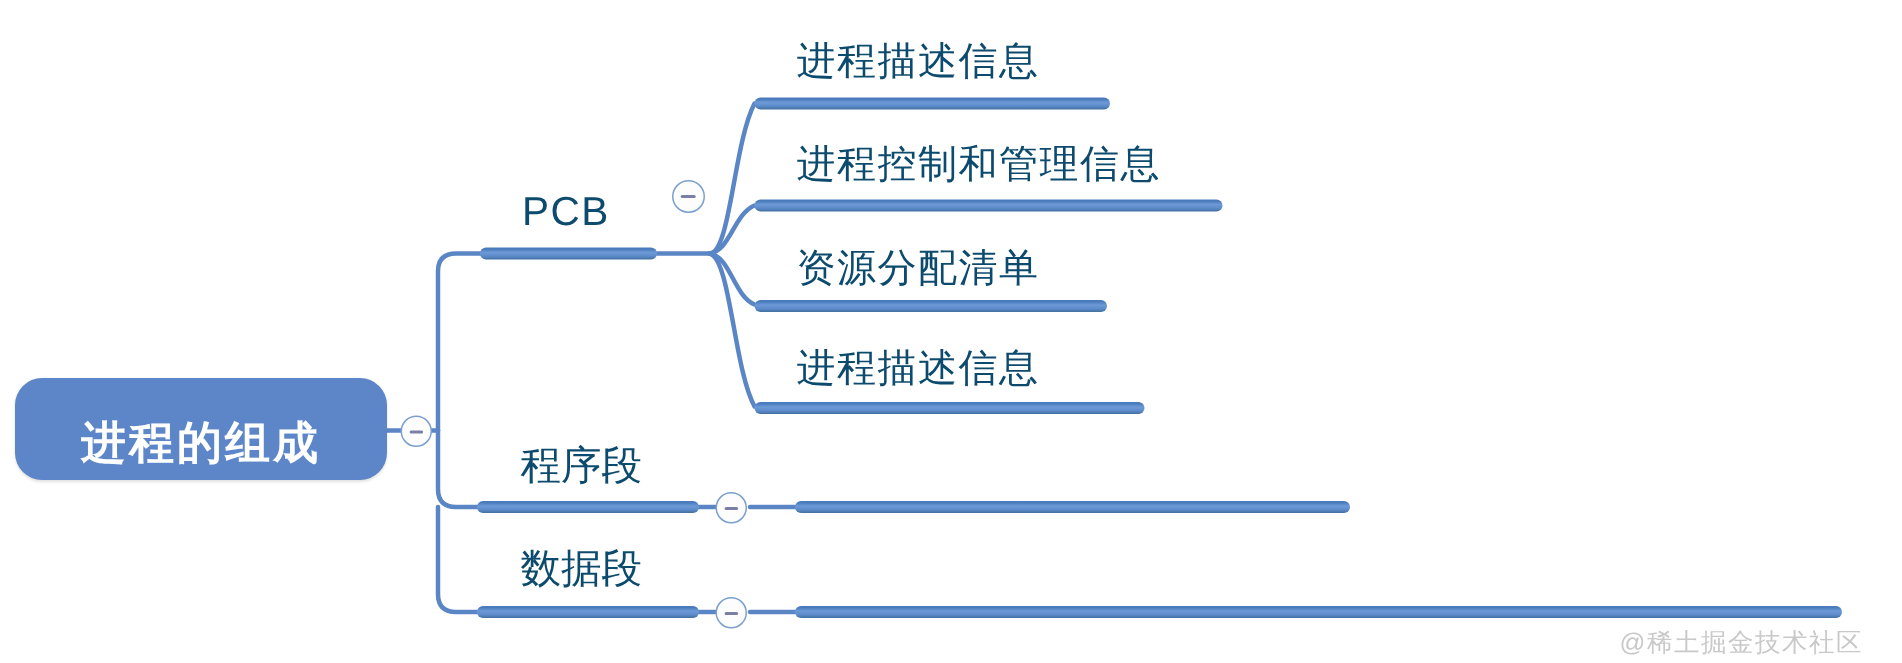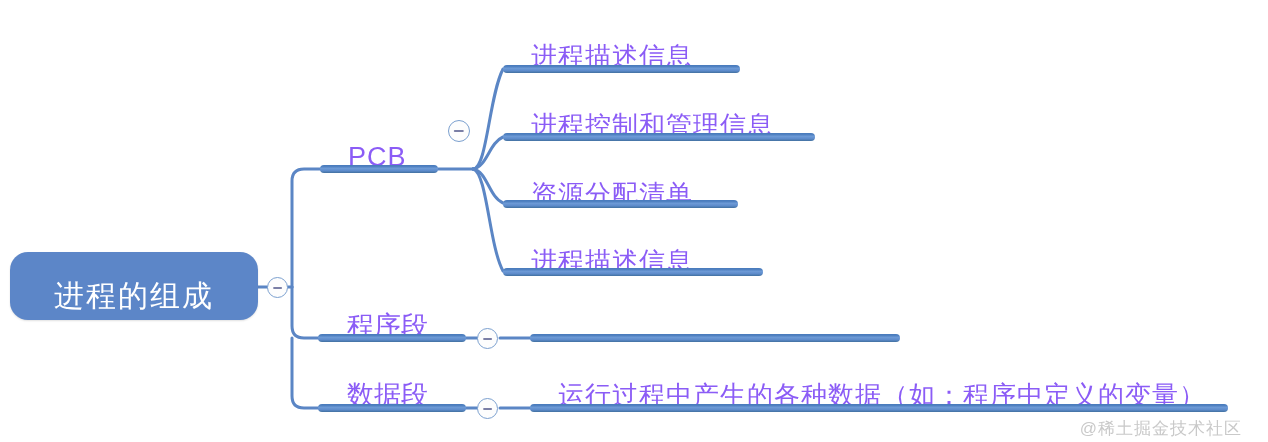--- a/index.html
+++ b/index.html
@@ -37,21 +37,21 @@
     background: #5c86c8;
     box-shadow: 0 1px 2px rgba(0,0,0,0.12);
     display: flex;
     align-items: center;
     justify-content: center;
     box-sizing: border-box;
   }
   .root-label {
     color: #ffffff;
     font-size: 30px;
-    font-weight: normal;
+    font-weight: bold;
     letter-spacing: 2px;
     line-height: 1;
     white-space: nowrap;
     margin-top: 20px;
   }
 
   
   .bar {
     position: absolute;
     height: 8px;
@@ -60,24 +60,23 @@
         #4a7cbd 0%,
         #4a7cbd 14%,
         #6d9ad6 42%,
         #5d8bcb 72%,
         #41709f 100%);
   }
 
   
   .topic {
     position: absolute;
-    color: #8b5cf6;
+    color: #0c4a6e;
     white-space: nowrap;
     line-height: 1;
-    margin-top: 16px;
   }
   .topic.cn {
     font-size: 26px;
     letter-spacing: 1px;
   }
   .topic.lvl1 {
     font-size: 27px;
   }
   .topic.latin {
     font-size: 27px;
@@ -171,18 +170,17 @@
   <div class="topic lvl1" style="left:347px; top:297px;">程序段</div>
   <div class="bar" style="left:318px; top:334px; width:148px;"></div>
   <div class="toggle" style="left:477px; top:328px; width:21px; height:21px;"></div>
 
   <div class="bar" style="left:530px; top:334px; width:370px;"></div>
 
   <div class="topic lvl1" style="left:347px; top:366px;">数据段</div>
   <div class="bar" style="left:318px; top:404px; width:148px;"></div>
   <div class="toggle" style="left:477px; top:398px; width:21px; height:21px;"></div>
 
-  <div class="topic cn" style="left:558px; top:366px;">运行过程中产生的各种数据（如：程序中定义的变量）</div>
   <div class="bar" style="left:530px; top:404px; width:698px;"></div>
 
   <div class="watermark">@稀土掘金技术社区</div>
 
 </div>
 
 </body></html>

